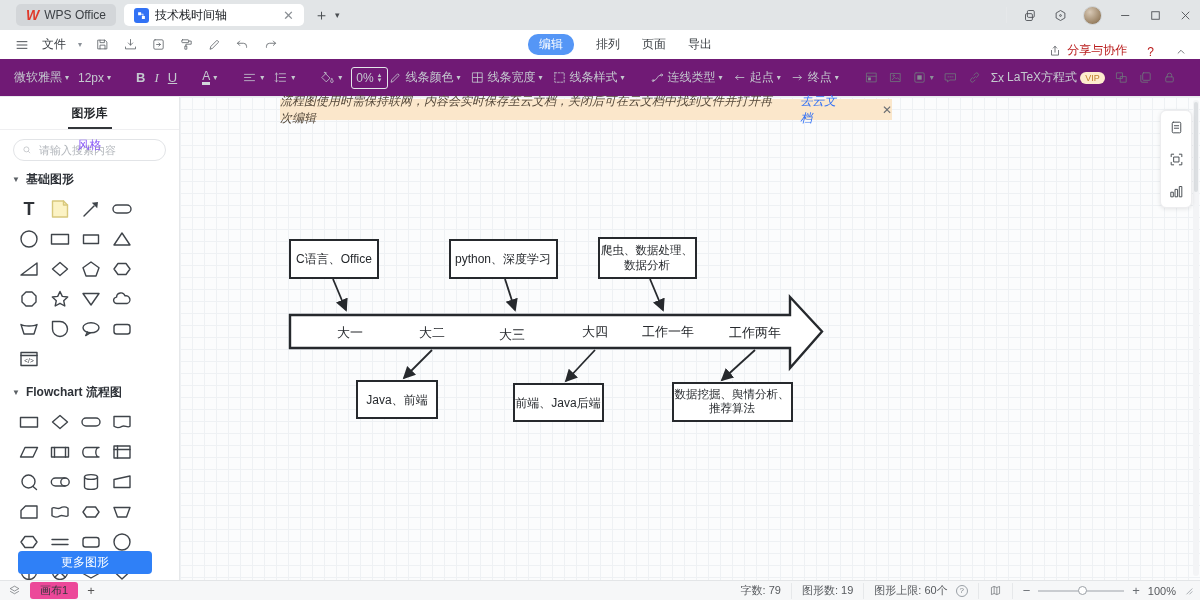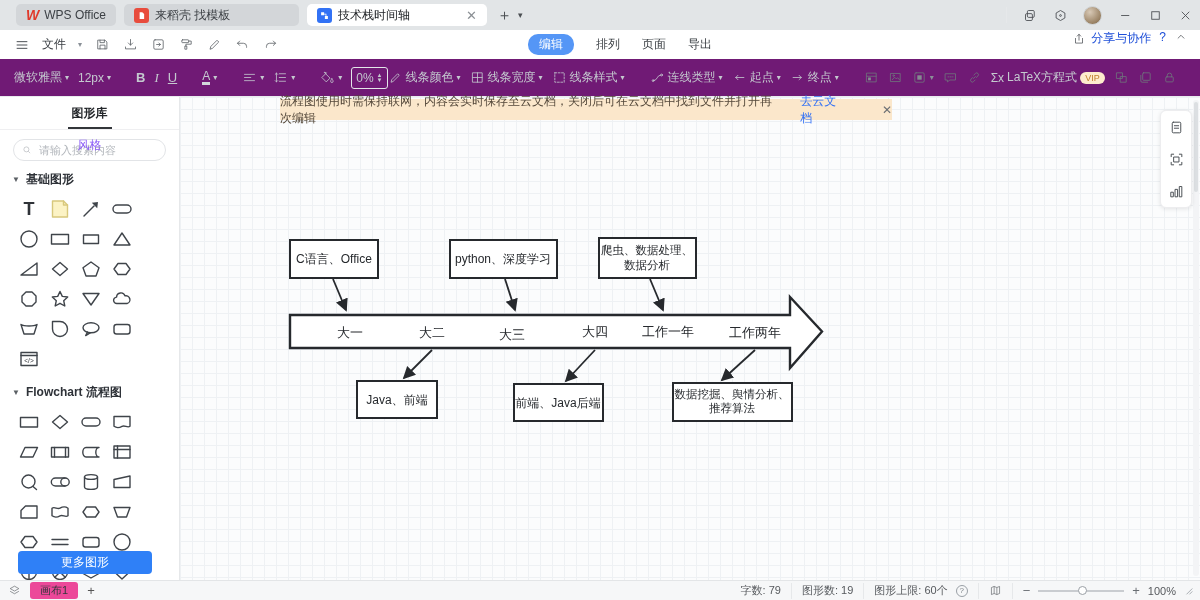--- a/index.html
+++ b/index.html
@@ -31,21 +31,21 @@
   .avatar{width:19px;height:19px;border-radius:50%;background:radial-gradient(circle at 35% 30%,#d8c9b6,#9a8264 70%,#6e5a44);margin:0 8px;border:1px solid #cfd2d4;}
 
   
   .menubar{position:absolute;top:30px;left:0;right:0;height:29px;background:#fff;display:flex;align-items:center;font-size:12px;color:#3c4045;}
   .file-btn{display:flex;align-items:center;gap:12px;margin-left:14px;cursor:pointer;}
   .mb-ic{margin-left:13px;cursor:pointer;}
   .mb-ic svg{width:15px;height:15px;stroke:#5c6166;fill:none;stroke-width:1.3;stroke-linecap:round;stroke-linejoin:round;}
   .mb-center{position:absolute;left:528px;top:0;height:29px;display:flex;align-items:center;gap:22px;}
   .pill{background:#5596f6;color:#fff;border-radius:10px;padding:2px 11px;cursor:pointer;}
   .mb-item{cursor:pointer;}
-  .mb-right{position:absolute;right:12px;top:0;height:29px;display:flex;align-items:flex-start;gap:8px;color:#1d4ed8;}
+  .mb-right{position:absolute;right:12px;top:0;height:29px;display:flex;align-items:flex-end;gap:20px;color:#b91c1c;}
   .mb-right svg{width:14px;height:14px;stroke:#4c5156;fill:none;stroke-width:1.3;stroke-linecap:round;}
 
   
   .toolbar{position:absolute;top:59px;left:0;right:0;height:38px;background:#701a75;border-bottom:1px solid #e9ebee;display:flex;align-items:center;font-size:12px;color:#c4c9cf;padding-left:14px;}
   .tl-item{display:flex;align-items:center;gap:3px;margin-right:9px;white-space:nowrap;cursor:default;}
   .tl-item svg{width:15px;height:15px;stroke:#c4c9cf;fill:none;stroke-width:1.3;stroke-linecap:round;stroke-linejoin:round;}
   .tl-item.en{color:#6f757c;}
   .tl-item.en svg{stroke:#6f757c;}
   .caret{font-size:8px;color:#c4c9cf;}
   .caret.dk{color:#8a9097;}
@@ -73,21 +73,21 @@
   .shape-cell{width:24px;height:24px;margin:3px 3.6px;cursor:pointer;display:flex;align-items:center;justify-content:center;}
   .shape-cell svg{width:24px;height:24px;}
   .more-btn{position:absolute;left:18px;bottom:6px;width:134px;height:23px;background:#2f80f7;color:#fff;border:none;border-radius:4px;font-size:12px;cursor:pointer;}
 
   
   .canvas{position:absolute;top:97px;left:180px;right:0;bottom:20px;background:#fbfcfd;
     background-image:linear-gradient(#eef1f4 1px,transparent 1px),linear-gradient(90deg,#eef1f4 1px,transparent 1px);
     background-size:12px 12px;}
   #diagram{position:absolute;top:97px;left:180px;width:1010px;height:483px;}
   #diagram text{fill:#26292d;}
-  .banner{position:absolute;left:280px;top:99px;width:612px;height:21px;background:#fbe7cb;display:flex;align-items:center;justify-content:center;gap:18px;font-size:12px;color:#54483a;z-index:5;}
+  .banner{position:absolute;left:280px;top:99px;width:612px;height:21px;background:#fbe7cb;display:flex;align-items:center;justify-content:center;gap:18px;font-size:12px;color:#54483a;z-index:5;font-style:italic;}
   .banner a{color:#3271f5;text-decoration:none;cursor:pointer;}
   .banner .bx{margin-left:18px;color:#6b6f73;font-size:12px;cursor:pointer;}
 
   .float-panel{position:absolute;right:8px;top:110px;width:32px;background:#fff;border:1px solid #ededef;border-radius:6px;box-shadow:0 1px 4px rgba(0,0,0,.10);padding:4px 0;display:flex;flex-direction:column;align-items:center;gap:8px;z-index:6;}
   .fp-btn{width:24px;height:24px;display:flex;align-items:center;justify-content:center;cursor:pointer;}
   .fp-btn svg{width:17px;height:17px;stroke:#4c5156;fill:none;stroke-width:1.4;stroke-linecap:round;stroke-linejoin:round;}
   .vscroll{position:absolute;right:1px;top:100px;bottom:24px;width:6px;background:#f3f4f6;border-radius:3px;}
   .vscroll .thumb{position:absolute;top:2px;left:1px;width:4px;height:90px;background:#dcdfe2;border-radius:2px;}
 
   
@@ -105,28 +105,20 @@
 </head>
 <body>
 
 <div id="app">
 
   <div class="titlebar">
     <div class="tab-chip first">
       <span class="wps-logo">W</span>
       <span>WPS Office</span>
     </div>
-    <div class="tab-chip docer">
-      <span class="mini-app-icon red">
-        <svg viewBox="0 0 24 24" fill="#fff">
-            <path d="M7 3h7l5 5v13H7z"></path>
-          </svg>
-      </span>
-      <span>来稻壳 找模板</span>
-    </div>
     <div class="tab-chip active">
       <span class="mini-app-icon blue">
         <svg viewBox="0 0 24 24" fill="#fff">
             <path d="M3 3h8v8H3zM13 13h8v8h-8zM11 7h6v6h-2v-4h-4z"></path>
           </svg>
       </span>
       <span>技术栈时间轴</span>
       <span class="grow"></span>
       <span class="tab-close">✕</span>
     </div>

